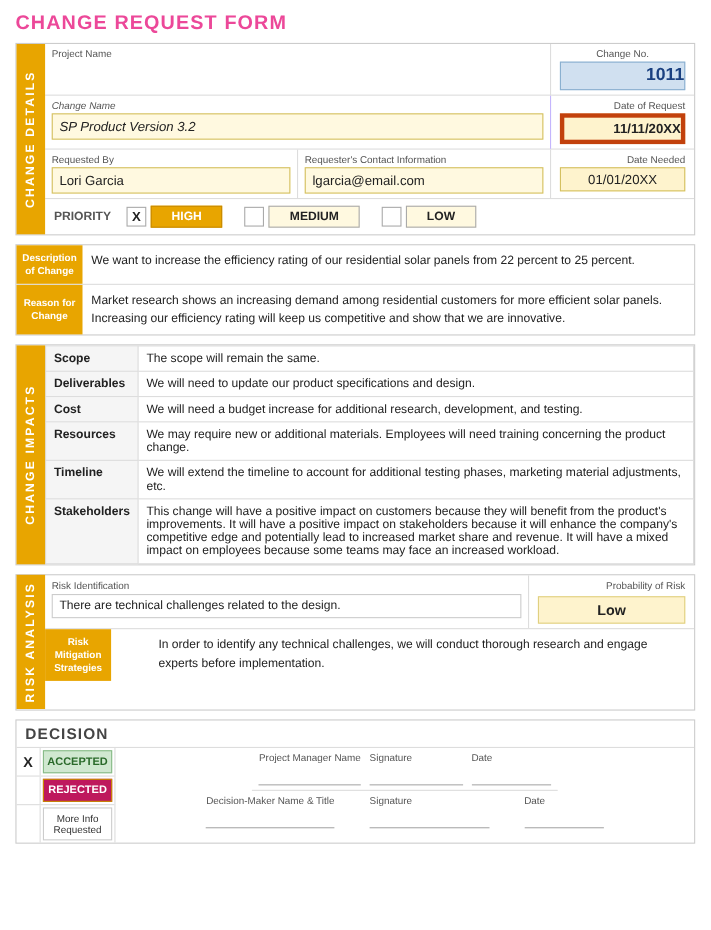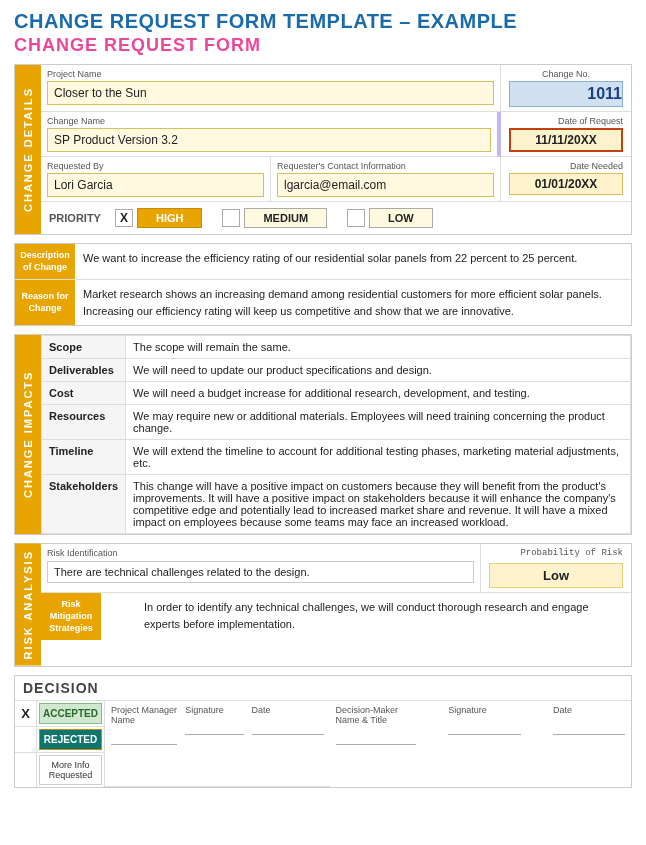--- a/index.html
+++ b/index.html
@@ -241,81 +241,79 @@
       justify-content: center;
     }
     .decision-status {
       flex: 1;
       text-align: center;
       padding: 4px 2px;
       font-weight: 700;
       font-size: 10px;
     }
     .decision-status.accepted { background: #d0e8d0; color: #2a6a2a; border: 1px solid #88bb88; margin: 2px; }
-    .decision-status.rejected { background: #0f766e; color: #fff; border: 1px solid #c88a00; margin: 2px; }
+    .decision-status.rejected { background: #be185d; color: #fff; border: 1px solid #c88a00; margin: 2px; }
     .decision-status.more-info { background: #fff; color: #333; font-size: 9px; font-weight: 400; margin: 2px; border: 1px solid #ccc; }
     .left-field-item {
       padding: 4px 6px;
       border-bottom: 1px solid #ddd;
     }
     .input-style {
       background: #fff9e0;
       border: 1px solid #d4c060;
       padding: 4px 6px;
       font-size: 12px;
       width: 100%;
       color: #222;
     }
   </style>
 </head>
 <body>
 
 <div class="page-wrapper">
 
-  <div class="main-title">CHANGE REQUEST FORM TEMPLATE – EXAMPLE</div>
   <div class="sub-title">CHANGE REQUEST FORM</div>
 
   <div class="section-with-label" style="margin-bottom:8px;">
     <div class="side-label">CHANGE DETAILS</div>
     <div class="section-content">
 
       <div style="display:grid; grid-template-columns: 1fr 130px;">
         <div class="left-field-item" style="border-right:1px solid #ddd;">
           <div class="field-label">Project Name</div>
-          <div class="input-style">Closer to the Sun</div>
         </div>
         <div style="padding:4px 8px; border-bottom:1px solid #ddd;">
           <div class="field-label" style="text-align:center;">Change No.</div>
           <div style="text-align:right; background:#d0e0f0; border:1px solid #8ab0d0; font-size:16px; font-weight:700; color:#1a4080; padding:3px 0; margin-top:2px;">1011</div>
         </div>
       </div>
 
       <div style="display:grid; grid-template-columns: 1fr 130px;">
-        <div class="left-field-item" style="border-right:4px solid #c4b5fd;">
+        <div class="left-field-item" style="border-right:1px solid #c4b5fd;font-style:italic;">
           <div class="field-label">Change Name</div>
           <div class="input-style">SP Product Version 3.2</div>
         </div>
         <div style="padding:4px 8px; border-bottom:1px solid #ddd;">
           <div class="field-label" style="text-align:right;">Date of Request</div>
-          <div style="text-align:center; background:#fef3cd; border:2px solid #c2410c; font-size:12px; font-weight:700; padding:3px 0; margin-top:2px;">11/11/20XX</div>
+          <div style="text-align:right; background:#fef3cd; border:4px solid #c2410c; font-size:12px; font-weight:700; padding:3px 0; margin-top:2px;">11/11/20XX</div>
         </div>
       </div>
 
       <div style="display:grid; grid-template-columns: 1fr 1fr 130px; border-bottom:1px solid #ddd;">
         <div style="padding:4px 6px; border-right:1px solid #ddd;">
           <div class="field-label">Requested By</div>
           <div class="input-style">Lori Garcia</div>
         </div>
         <div style="padding:4px 6px; border-right:1px solid #ddd;">
           <div class="field-label">Requester's Contact Information</div>
           <div class="input-style">lgarcia@email.com</div>
         </div>
         <div style="padding:4px 8px;">
           <div class="field-label" style="text-align:right;">Date Needed</div>
-          <div style="text-align:center; background:#fef3cd; border:1px solid #d4c060; font-size:12px; font-weight:700; padding:3px 0; margin-top:2px;">01/01/20XX</div>
+          <div style="text-align:center; background:#fef3cd; border:1px solid #d4c060; font-size:12px; font-weight:400; padding:3px 0; margin-top:2px;">01/01/20XX</div>
         </div>
       </div>
 
       <div class="priority-row">
         <span class="priority-label">PRIORITY</span>
         <div class="priority-option">
           <div class="priority-box">X</div>
           <div class="priority-btn selected">HIGH</div>
         </div>
         <div class="priority-option" style="margin-left:12px;">
@@ -378,21 +376,21 @@
 
   <div class="section-with-label" style="margin-top:8px;">
     <div class="side-label">RISK ANALYSIS</div>
     <div class="section-content">
       <div class="risk-top">
         <div class="risk-id-field">
           <div class="field-label">Risk Identification</div>
           <div class="risk-id-value">There are technical challenges related to the design.</div>
         </div>
         <div class="risk-prob-field">
-          <div class="field-label" style="text-align:right;font-family:Liberation Mono, monospace;">Probability of Risk</div>
+          <div class="field-label" style="text-align:right;">Probability of Risk</div>
           <div class="risk-prob-value">Low</div>
         </div>
       </div>
       <div class="risk-mitigation">
         <div class="risk-mit-label">Risk Mitigation Strategies</div>
         <div class="risk-mit-text">In order to identify any technical challenges, we will conduct thorough research and engage experts before implementation.</div>
       </div>
     </div>
   </div>
 
@@ -413,21 +411,21 @@
           <div class="decision-x-box"></div>
           <div class="decision-status rejected">REJECTED</div>
         </div>
 
         <div class="decision-row">
           <div class="decision-x-box"></div>
           <div class="decision-status more-info">More Info Requested</div>
         </div>
       </div>
 
-      <div style="flex:1; display:flex; flex-direction:row;">
+      <div style="flex:1; display:flex; flex-direction:column;align-items:center;">
 
         <div style="display:grid; grid-template-columns:1fr 1fr 80px; border-bottom:1px solid #ddd; padding:4px 6px;">
           <div>
             <div class="field-label">Project Manager Name</div>
             <div style="border-bottom:1px solid #aaa; min-height:18px; margin-top:2px;"></div>
           </div>
           <div style="padding-left:8px;">
             <div class="field-label">Signature</div>
             <div style="border-bottom:1px solid #aaa; min-height:18px; margin-top:2px;"></div>
           </div>

